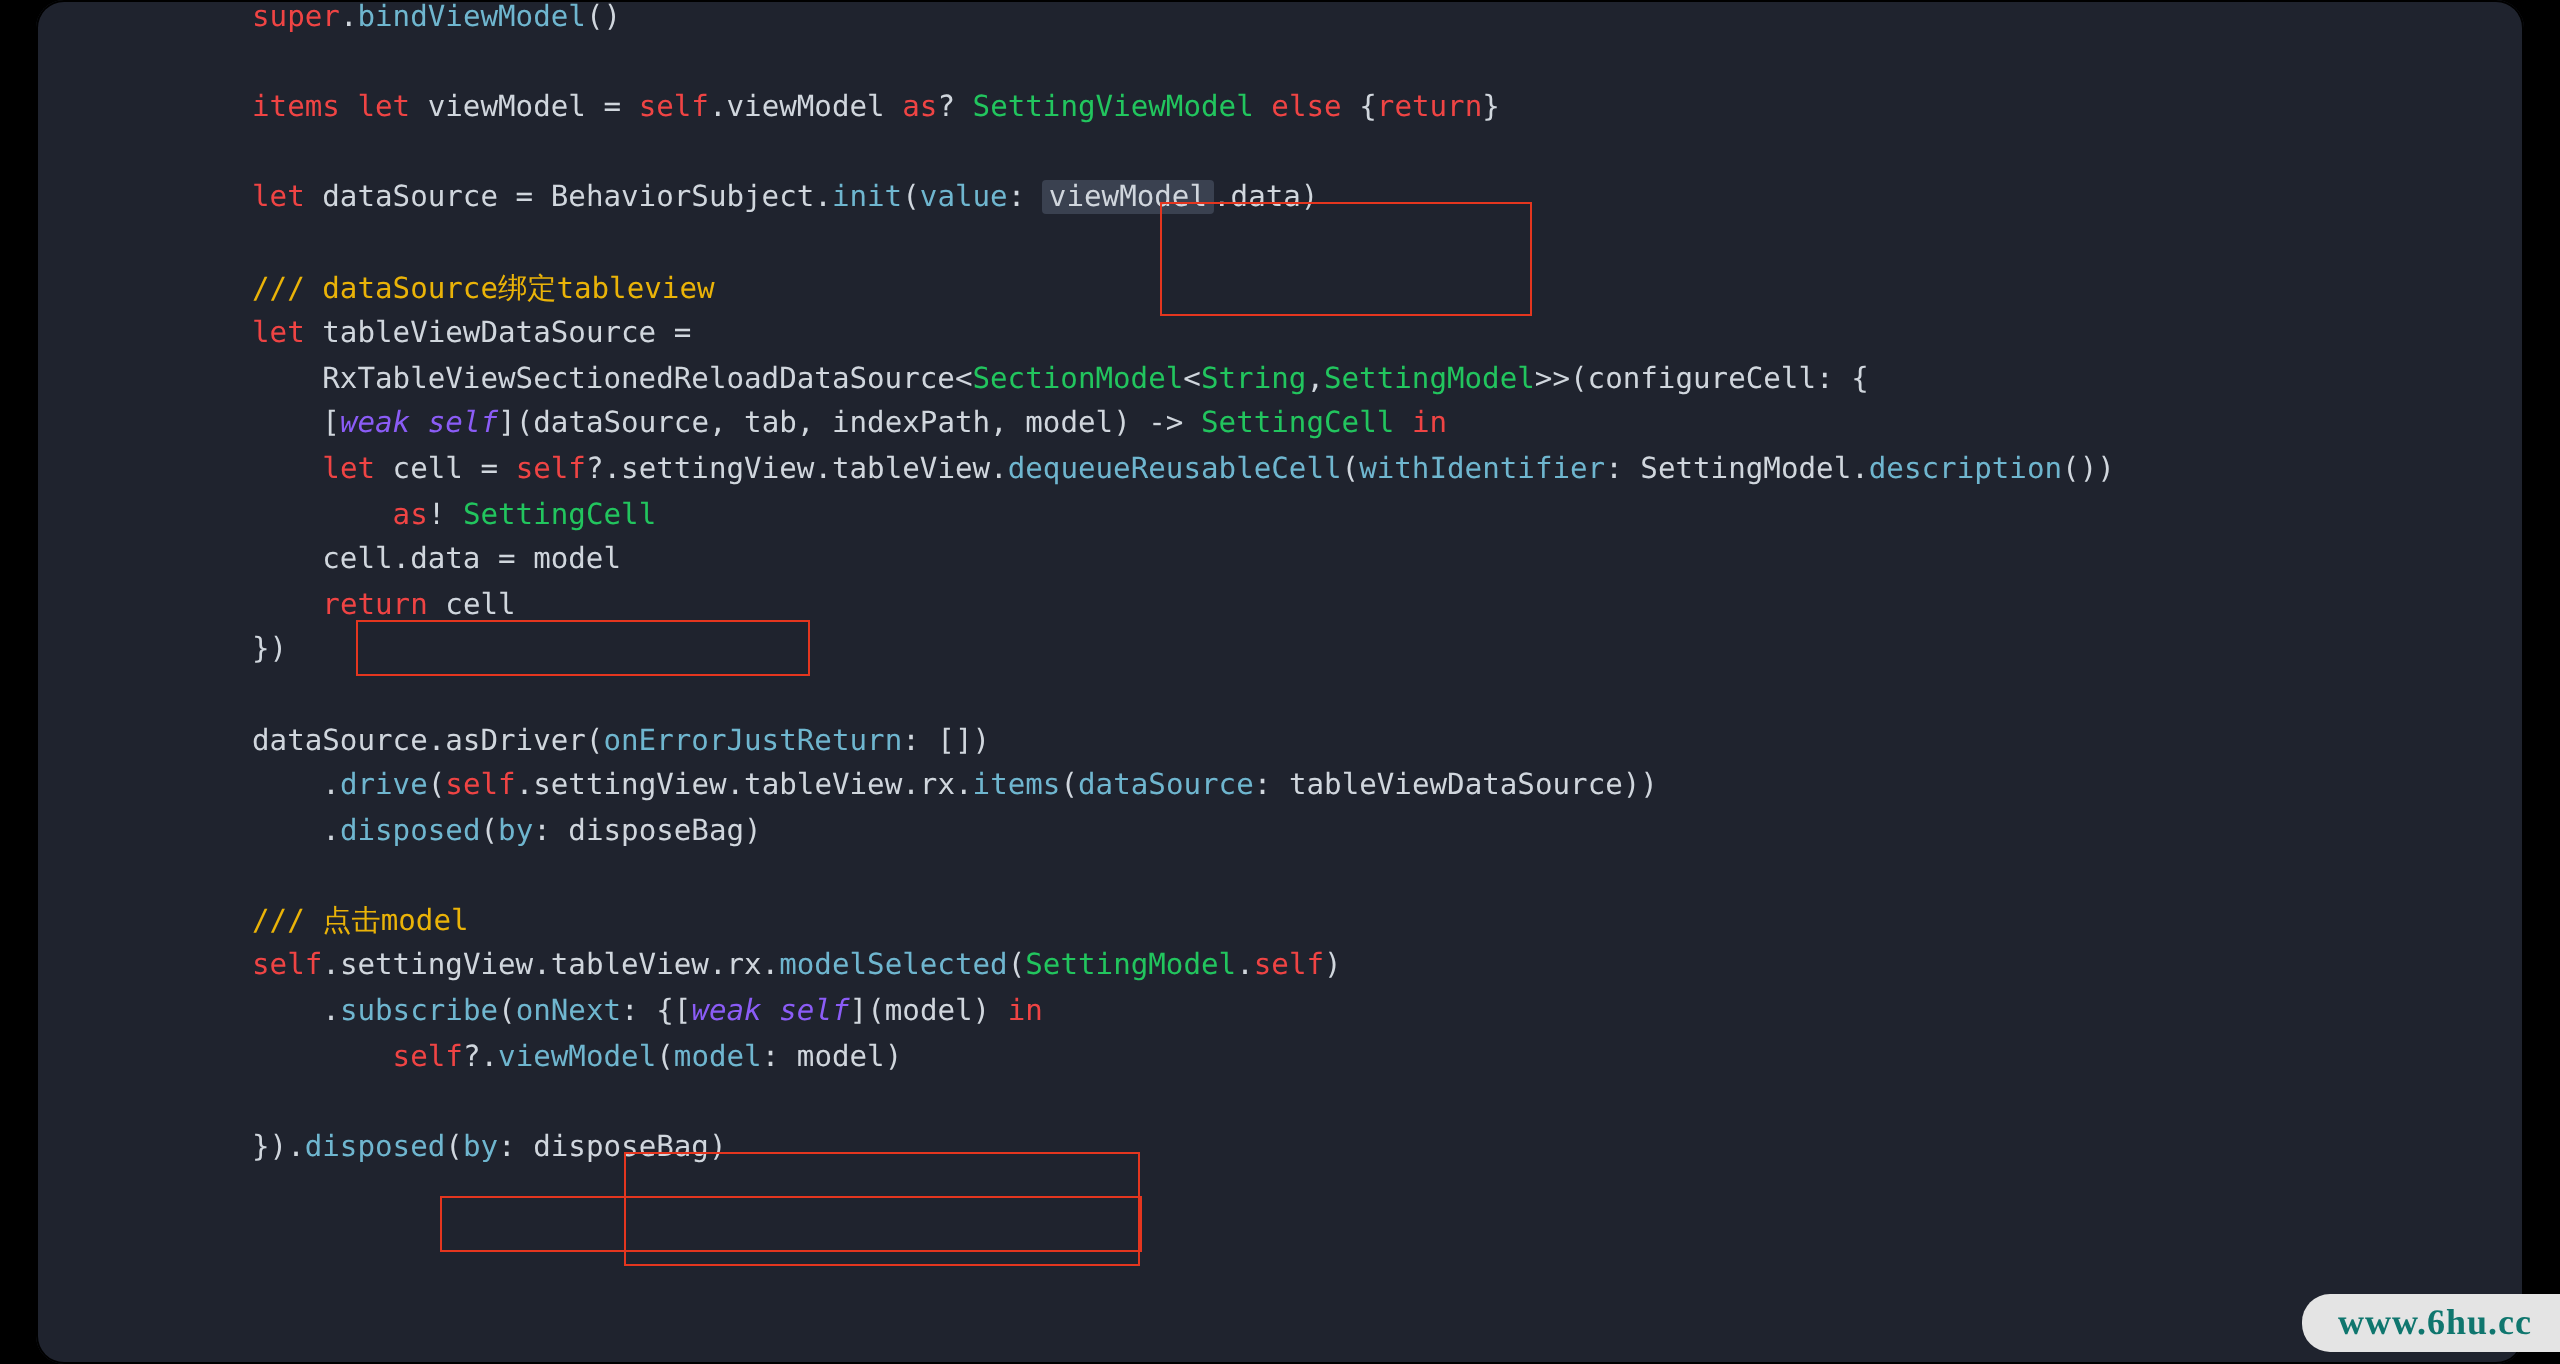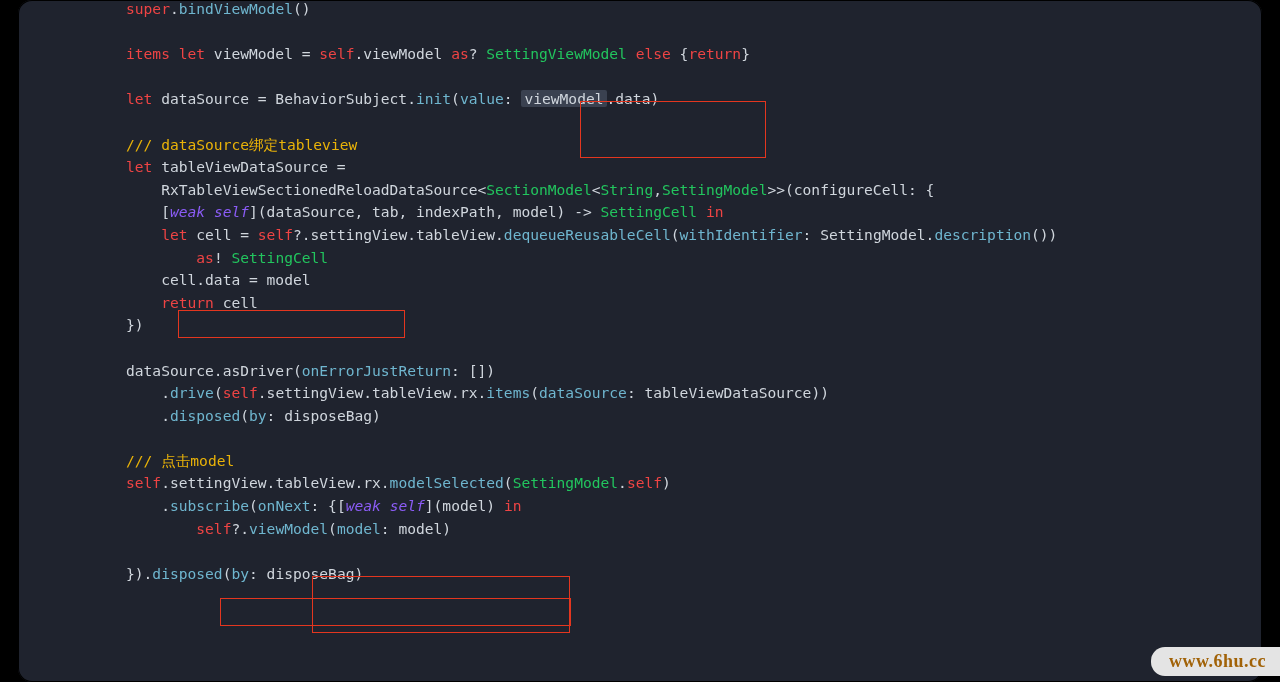--- a/index.html
+++ b/index.html
@@ -5,21 +5,21 @@
   html,body{margin:0;padding:0;background:#000;width:1280px;height:682px;overflow:hidden;font-family:Menlo,Consolas,"Courier New",monospace;}
   .frame{position:absolute;left:18px;top:0;width:1244px;height:682px;background:#1f232e;border-radius:14px;box-shadow:0 0 0 1px #000 inset;overflow:hidden;}
   pre.code{margin:0;padding:0 0 0 108px;font-size:14.6px;line-height:22.6px;color:#d0d6dd;white-space:pre;position:relative;top:-2px;}
   .kw{color:#ef4444;}      
   .kw2{color:#8b5cf6;font-style:italic;}     
   .fn{color:#6fb6cf;}      
   .type{color:#22c55e;}
   .cmt{color:#eab308;}      
   .hl{background:#3a4150;border-radius:2px;padding:0 3px;}
   .redbox{position:absolute;border:1.8px solid #e4361f;pointer-events:none;}
-  .watermark{position:absolute;right:0;bottom:6px;background:#e4e4e4;border-radius:14px 0 0 14px;padding:4px 14px 4px 18px;font-family:Georgia,serif;font-size:18px;color:#a16207;font-weight:bold;letter-spacing:.5px;}
+  .watermark{position:absolute;right:0;bottom:6px;background:#e4e4e4;border-radius:14px 0 0 14px;padding:4px 14px 4px 18px;font-family:Georgia,serif;font-size:18px;color:#0f766e;font-weight:bold;letter-spacing:.5px;}
 </style>
 </head>
 <body>
 
 <div class="frame">
 <pre class="code"><span class="kw">super</span><span>.</span><span class="fn">bindViewModel</span><span>()</span>
 <span></span>
 <span class="kw">items let</span><span> viewModel = </span><span class="kw">self</span><span>.viewModel </span><span class="kw">as</span><span>? </span><span class="type">SettingViewModel</span><span> </span><span class="kw">else</span><span> {</span><span class="kw">return</span><span>}</span>
 <span></span>
 <span class="kw">let</span><span> dataSource = BehaviorSubject.</span><span class="fn">init</span><span>(</span><span class="fn">value</span><span>: </span><span class="hl">viewModel</span><span>.data)</span>

